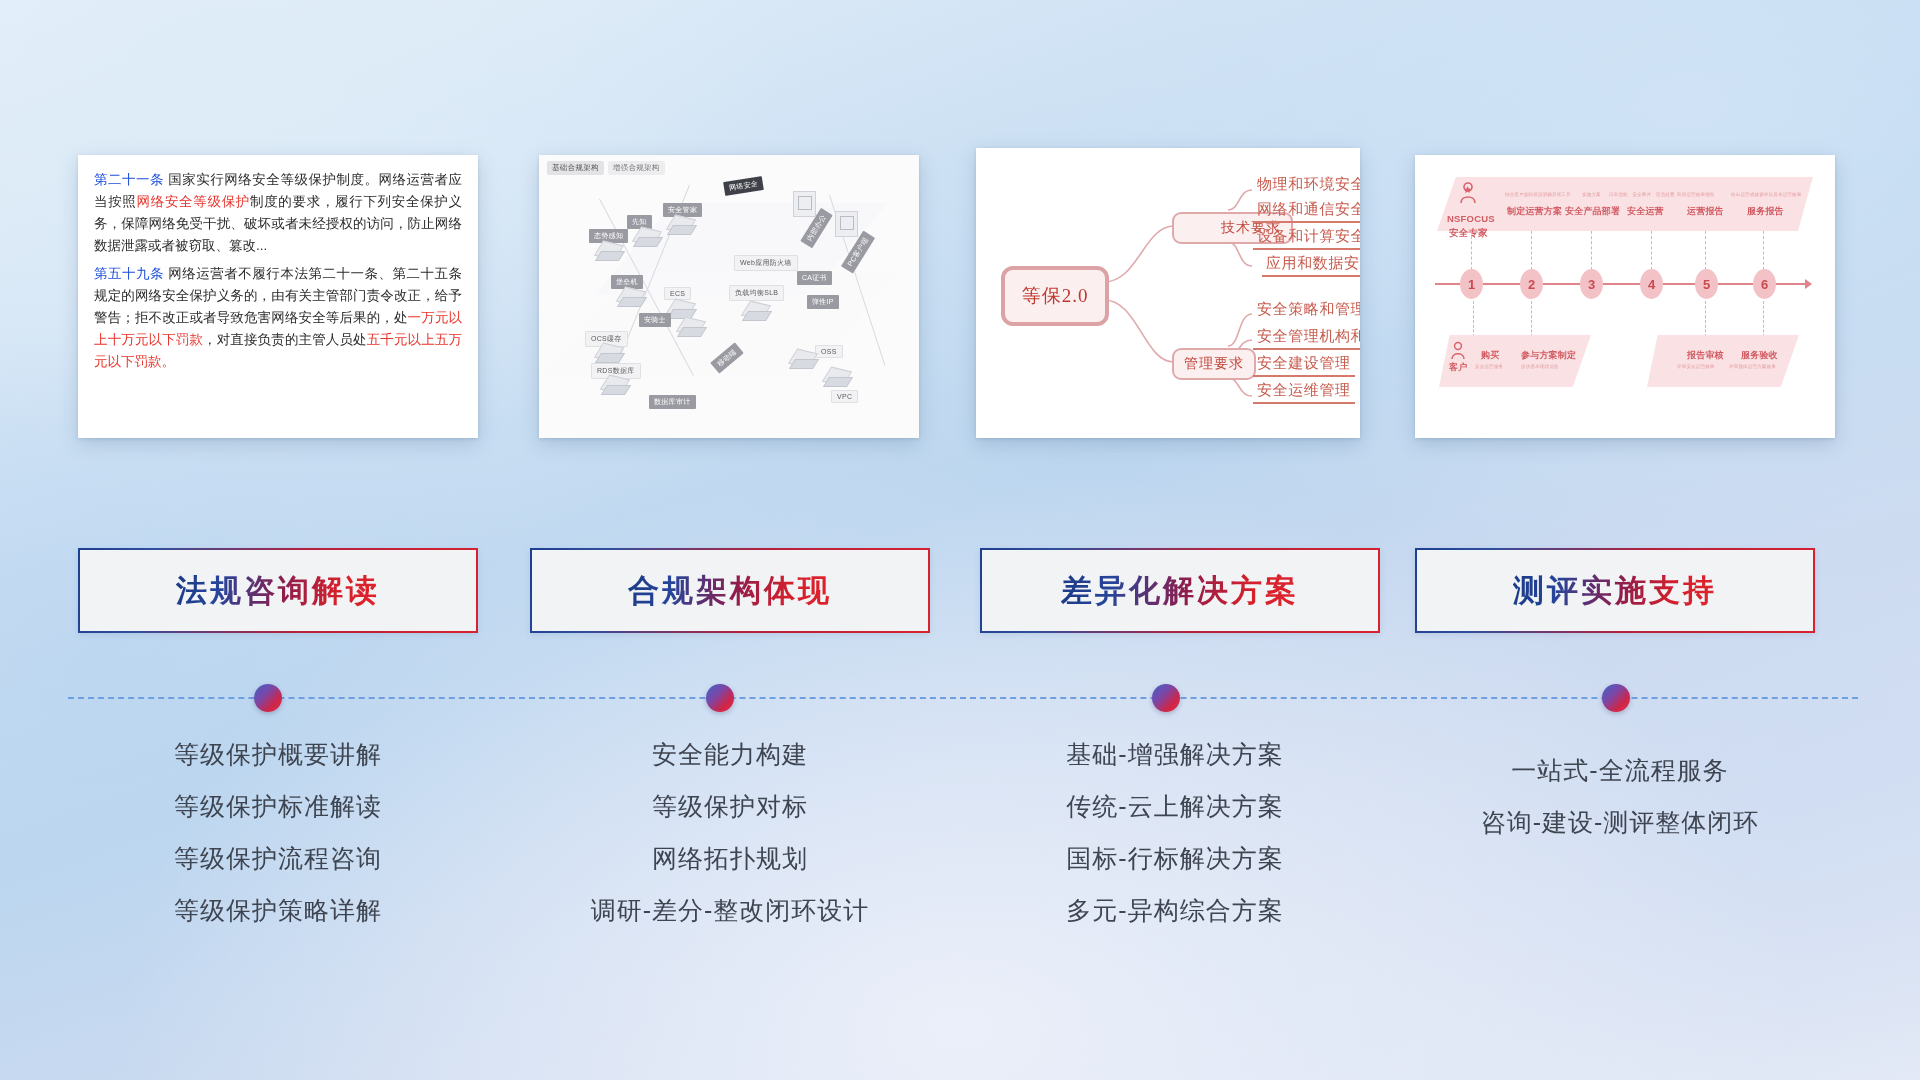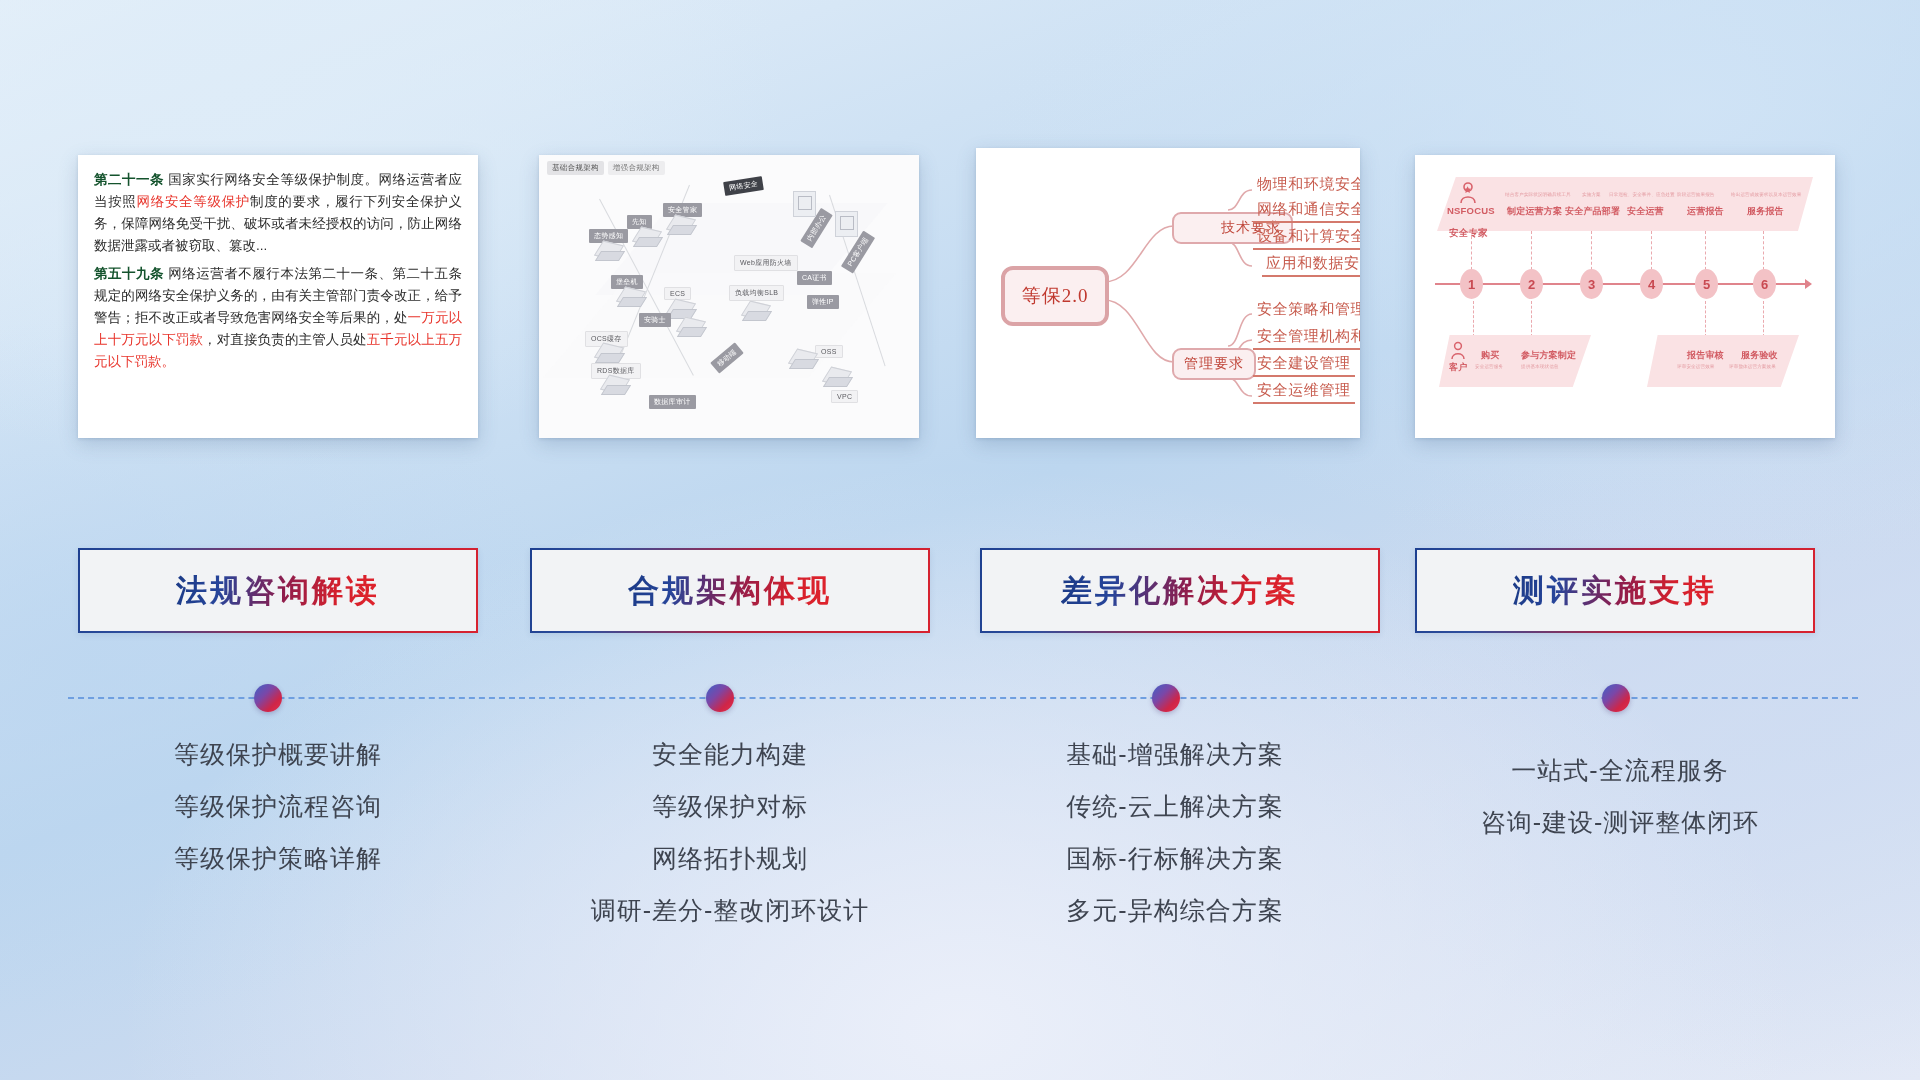--- a/index.html
+++ b/index.html
@@ -26,21 +26,21 @@
   }
   .card.c1{left:78px;top:155px;width:400px;height:283px;}
   .card.c2{left:539px;top:155px;width:380px;height:283px;}
   .card.c3{left:976px;top:148px;width:384px;height:290px;}
   .card.c4{left:1415px;top:155px;width:420px;height:283px;}
 
   
   .law{padding:14px 16px 8px 16px;box-sizing:border-box;height:100%;}
   .law h3{margin:0 0 9px 0;font-size:20px;font-weight:bold;text-align:center;color:#1a1a1a;letter-spacing:.5px;}
   .law p{margin:0 0 7px 0;font-size:13.5px;line-height:1.62;color:#2a2a2a;text-align:justify;}
-  .law b{font-weight:bold;color:#14532d;}
+  .law b{font-weight:normal;color:#1d4ed8;}
   .law .rd{color:#e8332a;}
 
   
   .arch{position:relative;width:100%;height:100%;background:#fbfbfc;}
   .arch .tabs{position:absolute;left:8px;top:6px;display:flex;gap:4px;}
   .arch .tab{font-size:7.5px;color:#777;background:#ededef;padding:2px 5px;border-radius:2px;letter-spacing:.3px;}
   .arch .tab.on{background:#e3e3e6;color:#555;}
   .nodelbl{position:absolute;font-size:7px;color:#fff;background:#9a9aa2;padding:2px 5px;letter-spacing:.3px;white-space:nowrap;border-radius:1px;}
   .nodelbl.lite{background:#f2f2f4;color:#5a5a5f;border:1px solid #e0e0e3;}
   .nodelbl.dark{background:#3f4148;}
@@ -275,21 +275,21 @@
     <div class="card c4">
       <div class="road">
 
         <div class="band top"></div>
 
         <svg class="person" width="22" height="24" viewBox="0 0 22 24" style="left:42px;top:26px;">
           <circle cx="11" cy="6" r="4" fill="none" stroke="#d9636c" stroke-width="1.6"></circle>
           <path d="M4 22 C4 14, 18 14, 18 22" fill="none" stroke="#d9636c" stroke-width="1.6"></path>
           <path d="M17 9 l1.4 2.8 3.1.4-2.2 2.2.5 3.1-2.8-1.5-2.8 1.5.5-3.1-2.2-2.2 3.1-.4z" fill="#d9636c" transform="translate(-3,-2) scale(.8)"></path>
         </svg>
-        <div class="rt" style="left:32px;top:50px;font-size:9.5px;">NSFOCUS</div>
+        <div class="rt" style="left:32px;top:58px;font-size:9.5px;">NSFOCUS</div>
         <div class="rt" style="left:34px;top:72px;font-size:9.5px;">安全专家</div>
 
         <div class="rt" style="left:92px;top:50px;">制定运营方案</div>
         <div class="rs" style="left:90px;top:37px;">结合客户实际状况明确后续工具</div>
 
         <div class="rt" style="left:150px;top:50px;">安全产品部署</div>
         <div class="rs" style="left:167px;top:37px;">实施方案</div>
 
         <div class="rt" style="left:212px;top:50px;">安全运营</div>
         <div class="rs" style="left:194px;top:37px;">日常巡检、安全事件、应急处置</div>
@@ -362,20 +362,21 @@
   </div>
 
   <div class="tline"></div>
   <div class="dot d1"></div>
   <div class="dot d2"></div>
   <div class="dot d3"></div>
   <div class="dot d4"></div>
 
   <div class="col k1">
     <div class="li">等级保护概要讲解</div>
+    <div class="li">等级保护标准解读</div>
     <div class="li">等级保护流程咨询</div>
     <div class="li">等级保护策略详解</div>
   </div>
   <div class="col k2">
     <div class="li">安全能力构建</div>
     <div class="li">等级保护对标</div>
     <div class="li">网络拓扑规划</div>
     <div class="li">调研-差分-整改闭环设计</div>
   </div>
   <div class="col k3">

